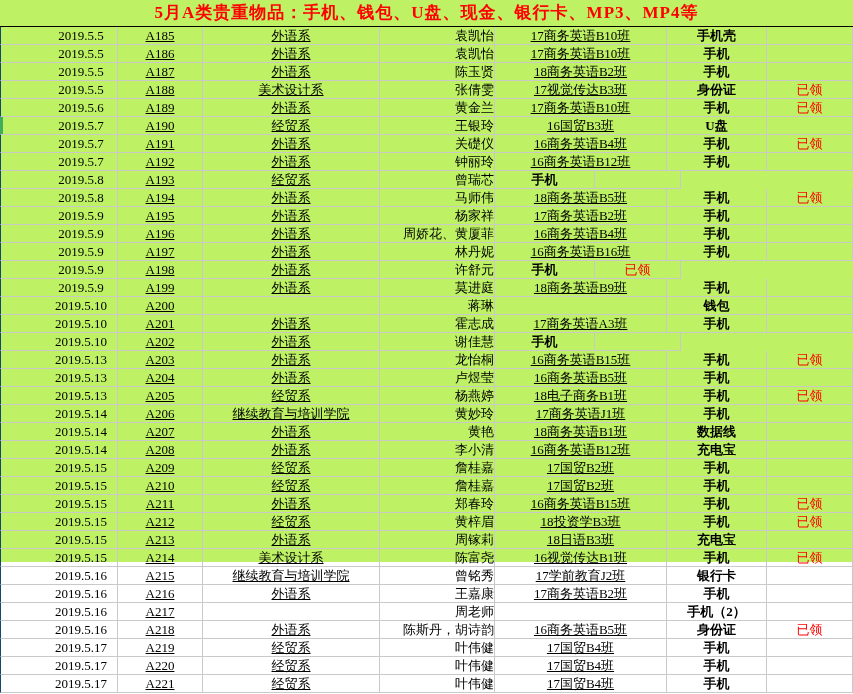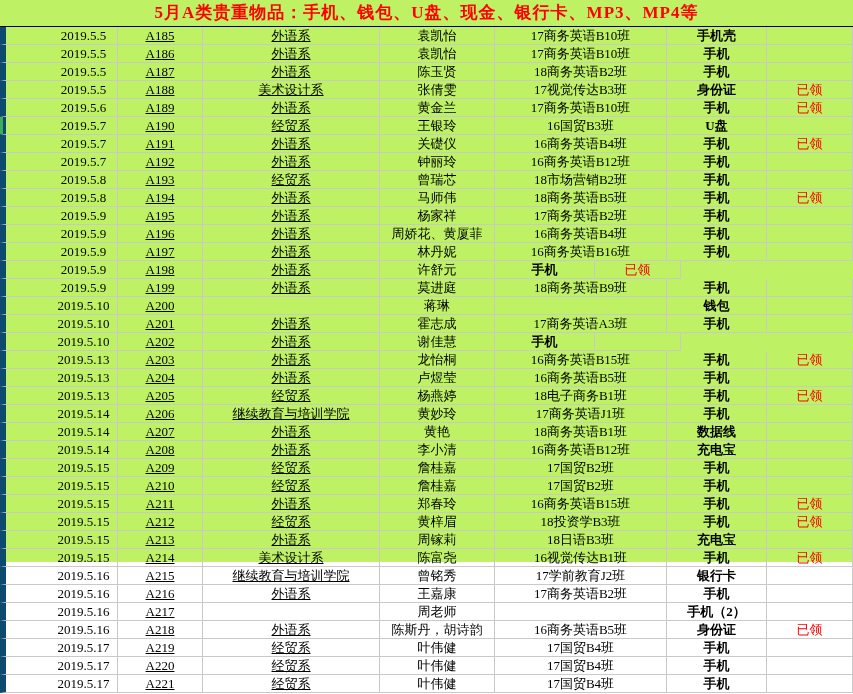--- a/index.html
+++ b/index.html
@@ -15,25 +15,25 @@
     border-bottom:1px solid #000;letter-spacing:1px;
     white-space:nowrap;overflow:hidden;
   }
   .row{display:flex;height:18px;position:relative;}
   .cell{
     box-sizing:border-box;
     border-right:1px solid #c9c9c9;border-bottom:1px solid #c9c9c9;
     font-size:13px;line-height:17px;text-align:center;
     white-space:nowrap;overflow:visible;
   }
-  .col-date{width:118px;border-left:6px solid #0c4a6e;padding-left:44px;}
+  .col-date{width:118px;border-left:1px solid #0c4a6e;padding-left:44px;}
   .col-id{width:85px;text-decoration:underline;}
   .col-dept{width:177px;text-decoration:underline;}
-  .col-name{width:115px;}
-  .col-cls{width:172px;}
+  .col-name{width:115px;text-align:right;}
+  .col-cls{width:172px;text-decoration:underline;}
   .col-item{width:100px;font-weight:bold;}
   .col-status{width:86px;}
   .red{color:#FF0000;}
   .marker{position:absolute;left:0;top:0;width:3px;height:17px;background:#3EAE5C;}
 </style>
 </head>
 <body>
 
 <div class="sheet">
   <div class="title-row">5月A类贵重物品：手机、钱包、U盘、现金、银行卡、MP3、MP4等</div>
@@ -109,21 +109,20 @@
         <div class="cell col-name">钟丽玲</div>
         <div class="cell col-cls">16商务英语B12班</div>
         <div class="cell col-item">手机</div>
         <div class="cell col-status red"></div>
       </div>
       <div class="row">
         <div class="cell col-date">2019.5.8</div>
         <div class="cell col-id">A193</div>
         <div class="cell col-dept">经贸系</div>
         <div class="cell col-name">曾瑞芯</div>
-        <div class="cell col-cls">18市场营销B2班</div>
         <div class="cell col-item">手机</div>
         <div class="cell col-status red"></div>
       </div>
       <div class="row">
         <div class="cell col-date">2019.5.8</div>
         <div class="cell col-id">A194</div>
         <div class="cell col-dept">外语系</div>
         <div class="cell col-name">马师伟</div>
         <div class="cell col-cls">18商务英语B5班</div>
         <div class="cell col-item">手机</div>

